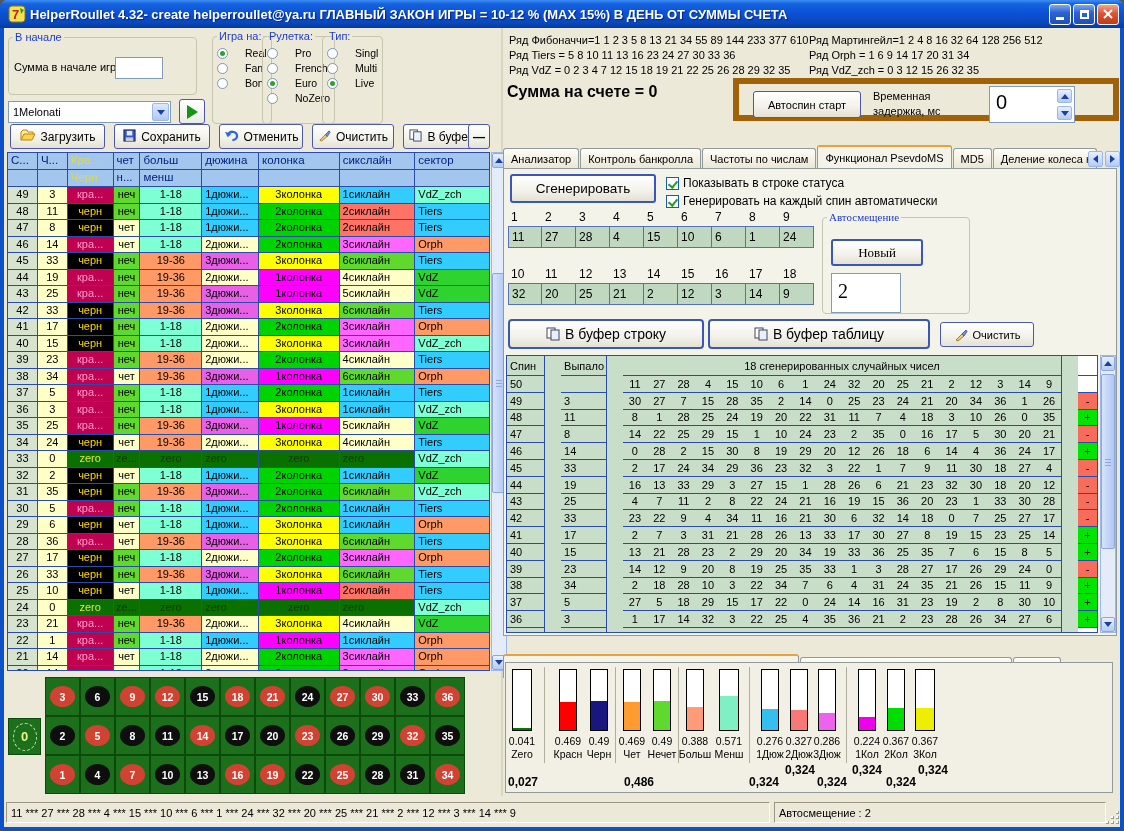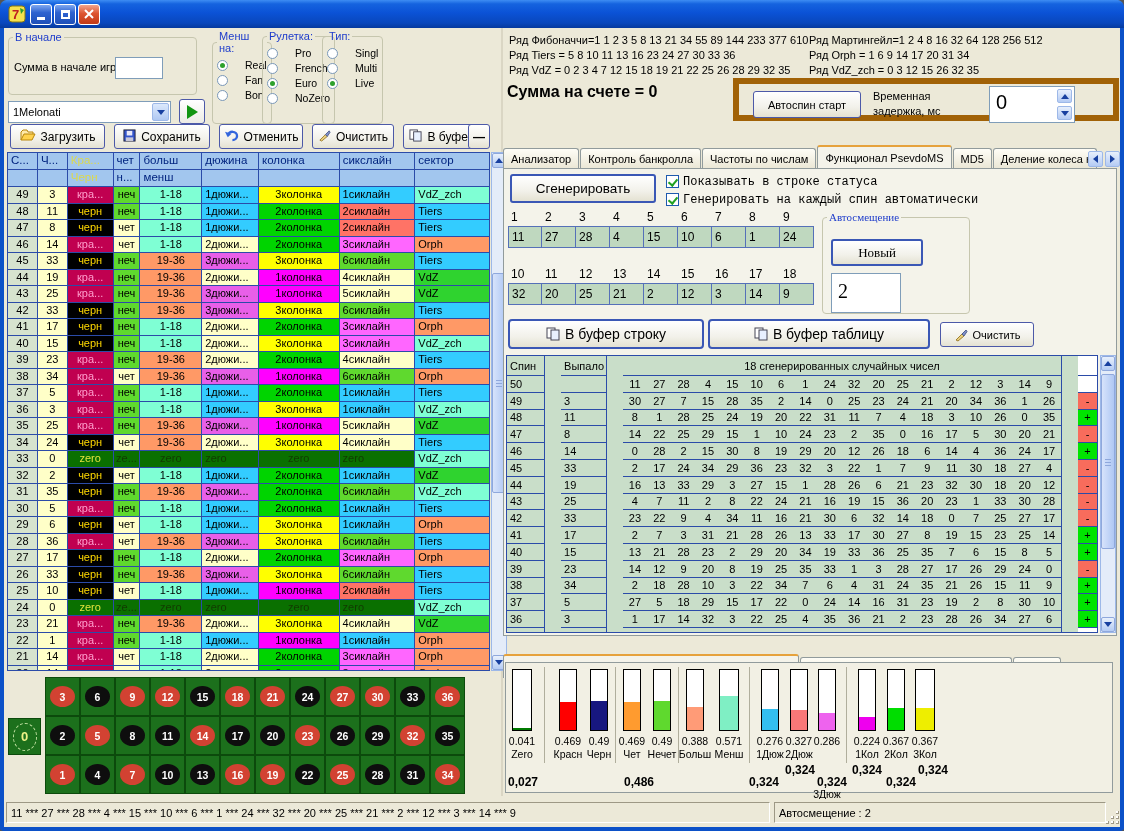--- a/index.html
+++ b/index.html
@@ -108,21 +108,21 @@
     border:1px solid #919B9C; border-bottom:none; border-radius:3px 3px 0 0;
     background:linear-gradient(#FEFDF6,#EAE6D4); vertical-align:bottom; white-space:nowrap; overflow:hidden; }
   .tab.active { height:24px; line-height:22px; background:#F4F3EA; border-top:2px solid #E6A23C; }
   .tab-arrows { position:absolute; right:0; bottom:2px; display:flex; gap:2px; }
   .tab-arr { width:15px; height:16px; border:1px solid #9DB8E8; border-radius:2px;
     background:linear-gradient(#E8F0FC,#B4CBF4); display:flex; align-items:center; justify-content:center; }
   .tabpage { position:absolute; left:0; top:140px; width:614px; height:468px; background:#F4F3EA;
     border:1px solid #919B9C; }
   
   .gen-btn { position:absolute; left:6px; top:5px; width:146px; height:29px; font-size:13.5px; border-width:2px; border-color:#3A57B5; }
-  .chk-row { position:absolute; left:162px; display:flex; gap:4px; font-size:12px; height:16px;font-family:Liberation Mono, monospace; }
+  .chk-row { position:absolute; left:162px; display:flex; align-items:center; gap:4px; font-size:12px; height:16px; }
   .chkbox { width:13px; height:13px; border:1px solid #1E5AAE; background:#fff; position:relative; flex:none; }
   .chkbox.on::after { content:""; position:absolute; left:3px; top:1px; width:4px; height:7px;
     border-right:2px solid #21A121; border-bottom:2px solid #21A121; transform:rotate(40deg); }
   .ghead { position:absolute; display:flex; font-size:12px; }
   .ghead span { width:34px; padding-left:3px; }
   .grow { position:absolute; display:flex; }
   .gcell { width:34px; height:22px; background:#BFD8BF; border:1px solid #5570B8; border-left:none;
     font-size:12px; display:flex; align-items:center; padding-left:3px; }
   .gcell:first-child { border-left:1px solid #5570B8; }
   .offset-group { position:absolute; left:318px; top:42px; width:148px; height:103px;font-family:Liberation Serif, serif; }
@@ -167,20 +167,21 @@
 
 <div class="window">
   <div class="titlebar">
     <span class="app-ico">
       <svg width="18" height="18" viewBox="0 0 18 18">
           <rect x="1" y="1" width="16" height="16" rx="3" fill="#F6E14E" stroke="#8A7A10"></rect>
           <text x="4" y="14" font-size="13" font-weight="bold" fill="#C02020">7</text>
           <path d="M12 3 L16 5 L13 9 Z" fill="#2E9E2E"></path>
         </svg>
     </span>
+    <span class="title">HelperRoullet 4.32- create helperroullet@ya.ru ГЛАВНЫЙ ЗАКОН ИГРЫ = 10-12 % (МАХ 15%) В ДЕНЬ ОТ СУММЫ СЧЕТА</span>
     <span class="winbtns">
       <span class="wbtn">
           <span class="glyph-min"></span>
         </span>
       <span class="wbtn">
           <span class="glyph-max"></span>
         </span>
       <span class="wbtn close">
         <svg width="10" height="10" viewBox="0 0 10 10">
             <path d="M1 1 L9 9 M9 1 L1 9" stroke="#fff" stroke-width="2"></path>
@@ -201,21 +202,21 @@
       <span class="cv">1Melonati</span>
       <span class="combo-btn">
           <span class="tri-down"></span>
         </span>
     </div>
     <div class="play-btn">
         <span class="play-tri"></span>
       </div>
     <div id="radio-groups">
         <fieldset class="xpgroup" style="left: 208px; top: 2px; width: 47px; height: 94px;">
-          <legend>Менш на:</legend>
+          <legend>Игра на:</legend>
           <label class="radio-row">
             <span class="radio on"></span>
             <span class="rlabel">Real</span>
           </label>
           <label class="radio-row">
             <span class="radio"></span>
             <span class="rlabel">Fan</span>
           </label>
           <label class="radio-row">
             <span class="radio"></span>
@@ -1385,21 +1386,21 @@
           <div class="bar-name" style="left: 242px;">1Дюж</div>
           <div class="bar" style="left: 284px; width: 18px;">
             <div class="fill" style="height: 20px; background: rgb(248, 120, 120);"></div>
           </div>
           <div class="bar-val" style="left: 271px;">0.327</div>
           <div class="bar-name" style="left: 271px;">2Дюж</div>
           <div class="bar" style="left: 312px; width: 18px;">
             <div class="fill" style="height: 17px; background: rgb(238, 99, 238);"></div>
           </div>
           <div class="bar-val" style="left: 299px;">0.286</div>
-          <div class="bar-name" style="left: 299px; margin-top: 40px;">3Дюж</div>
+          <div class="bar-name" style="left: 299px;">3Дюж</div>
           <div class="bar" style="left: 352px; width: 18px;">
             <div class="fill" style="height: 13px; background: rgb(238, 0, 238);"></div>
           </div>
           <div class="bar-val" style="left: 339px;">0.224</div>
           <div class="bar-name" style="left: 339px;">1Кол</div>
           <div class="bar" style="left: 381px; width: 18px;">
             <div class="fill" style="height: 22px; background: rgb(0, 221, 0);"></div>
           </div>
           <div class="bar-val" style="left: 368px;">0.367</div>
           <div class="bar-name" style="left: 368px;">2Кол</div>

